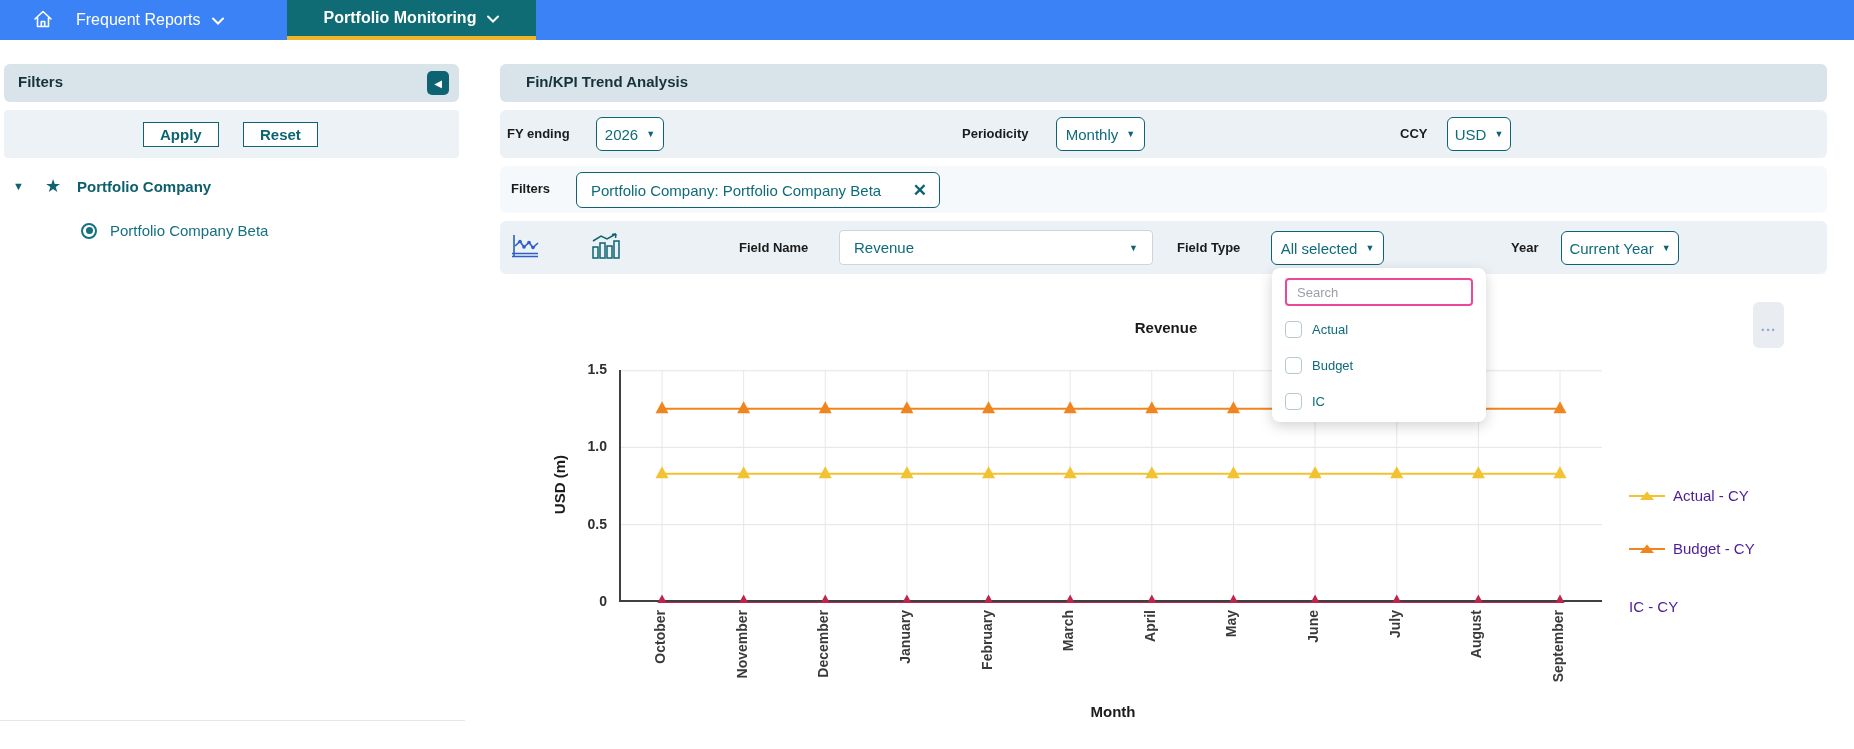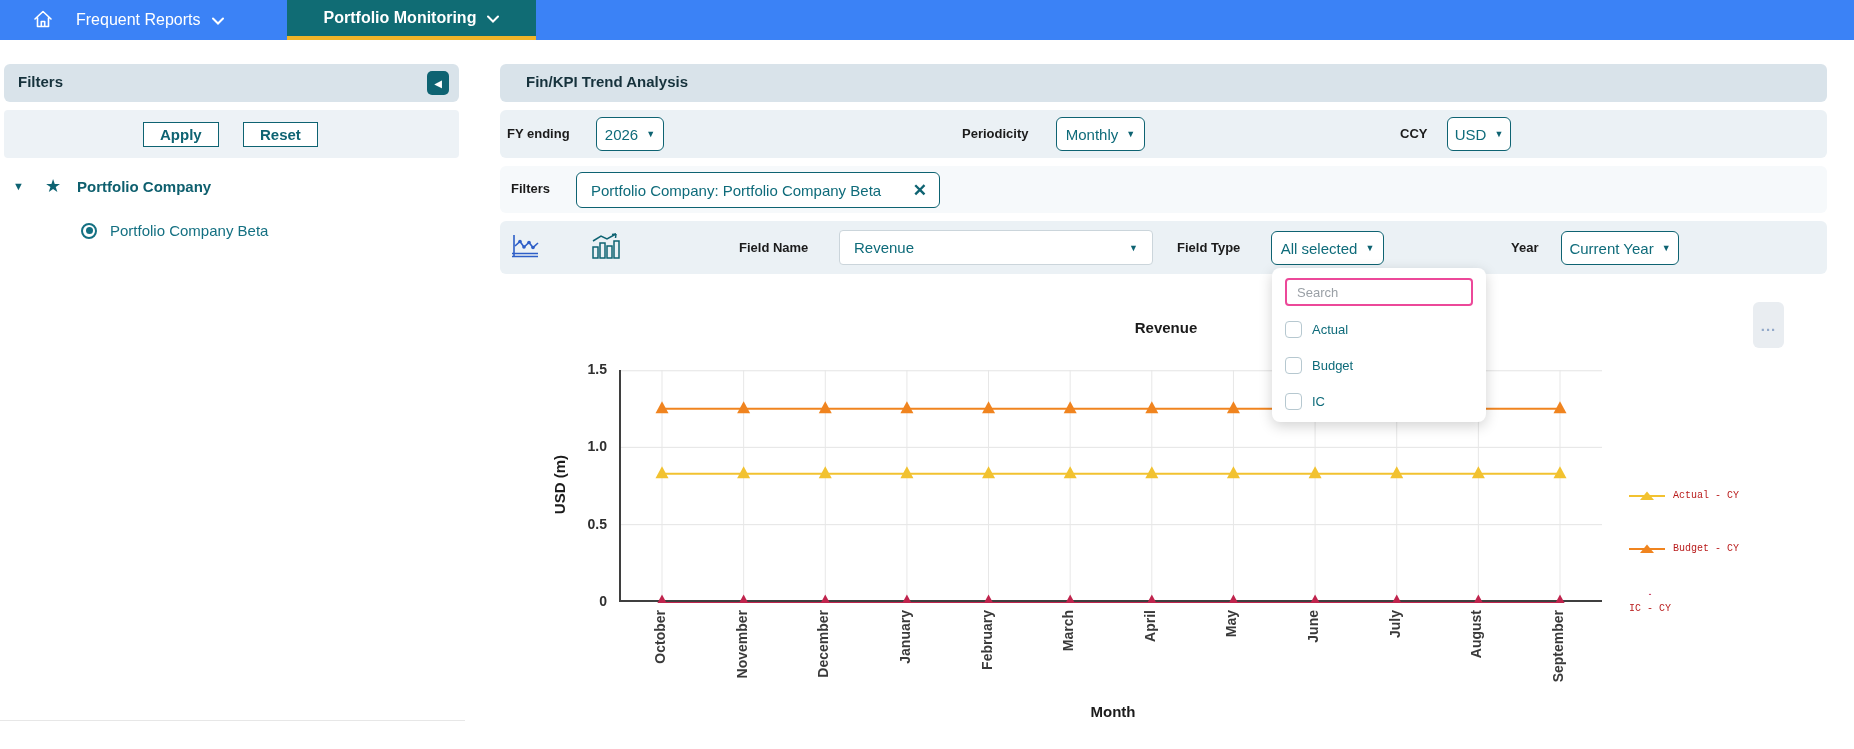--- a/index.html
+++ b/index.html
@@ -72,21 +72,21 @@
   .more-btn { position:absolute; left:1753px; top:302px; width:31px; height:46px; background:#E9EDF1; border-radius:6px;
     display:flex; align-items:center; justify-content:center; color:#93A9C9; font-size:15px; font-weight:bold; letter-spacing:1px; cursor:pointer; }
   .vtext { writing-mode:vertical-rl; transform:rotate(180deg); }
   .ylabel { position:absolute; left:551px; top:455px; font-size:15px; font-weight:bold; color:#1B1B1B; }
   .xlabel { position:absolute; left:1063px; top:703px; width:100px; text-align:center; font-size:15px; font-weight:bold; color:#1B1B1B; }
   .ytick { position:absolute; left:571px; width:36px; text-align:right; font-size:14px; font-weight:600; color:#2F2F2F; }
   .month-label { position:absolute; top:610px; width:20px; font-size:14px; font-weight:600; color:#3A3A3A; }
   .plot-svg { position:absolute; left:619px; top:370px; }
   .legend { position:absolute; left:1629px; top:0; }
   .legend-row { position:absolute; height:24px; display:flex; align-items:center; gap:8px; cursor:pointer; }
-  .legend-label { font-size:10px; color:#b91c1c; white-space:nowrap;font-family:Liberation Mono, monospace; }
+  .legend-label { font-size:15px; color:#4c1d95; white-space:nowrap; }
 </style>
 </head>
 <body>
 
 <div class="page">
 
   <div class="nav">
     <div class="home-btn">
       <span>
         <svg width="22" height="22" viewBox="0 0 22 22">

